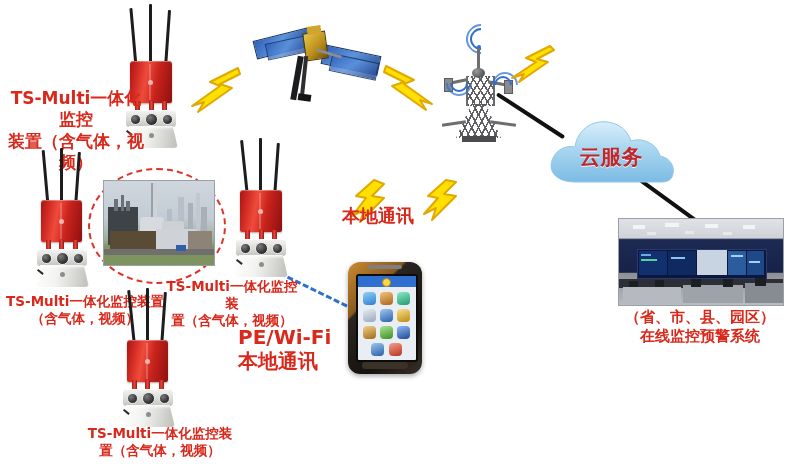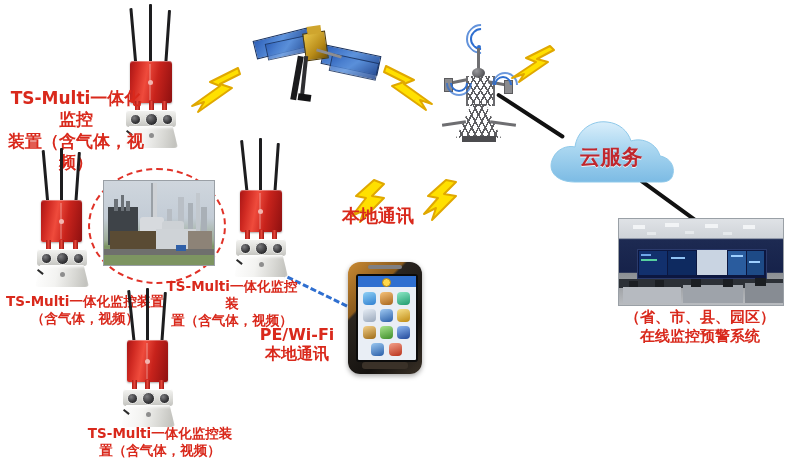--- a/index.html
+++ b/index.html
@@ -351,16 +351,16 @@
     <svg width="44" height="44" viewBox="0 0 44 44">
       <polygon points="26,2 8,18 18,20 4,36 16,30 12,42 36,18 24,16 36,4" fill="#ffe000" stroke="#e0a800" stroke-width="2" stroke-linejoin="round"></polygon>
     </svg>
   </div>
 
 
   <div class="lbl lbl-cn" style="left:342px;top:205px;width:100px;font-size:18px;text-align:left;">本地通讯</div>
 
 
 
-  <div class="lbl lbl-cn" style="left:238px;top:326px;width:118px;font-size:16px;text-align:center;line-height:1.18;">PE/Wi-Fi
+  <div class="lbl lbl-cn" style="left:238px;top:326px;width:118px;font-size:20px;text-align:left;line-height:1.18;">PE/Wi-Fi
 本地通讯</div>
 
 </div>
 
 </body></html>

